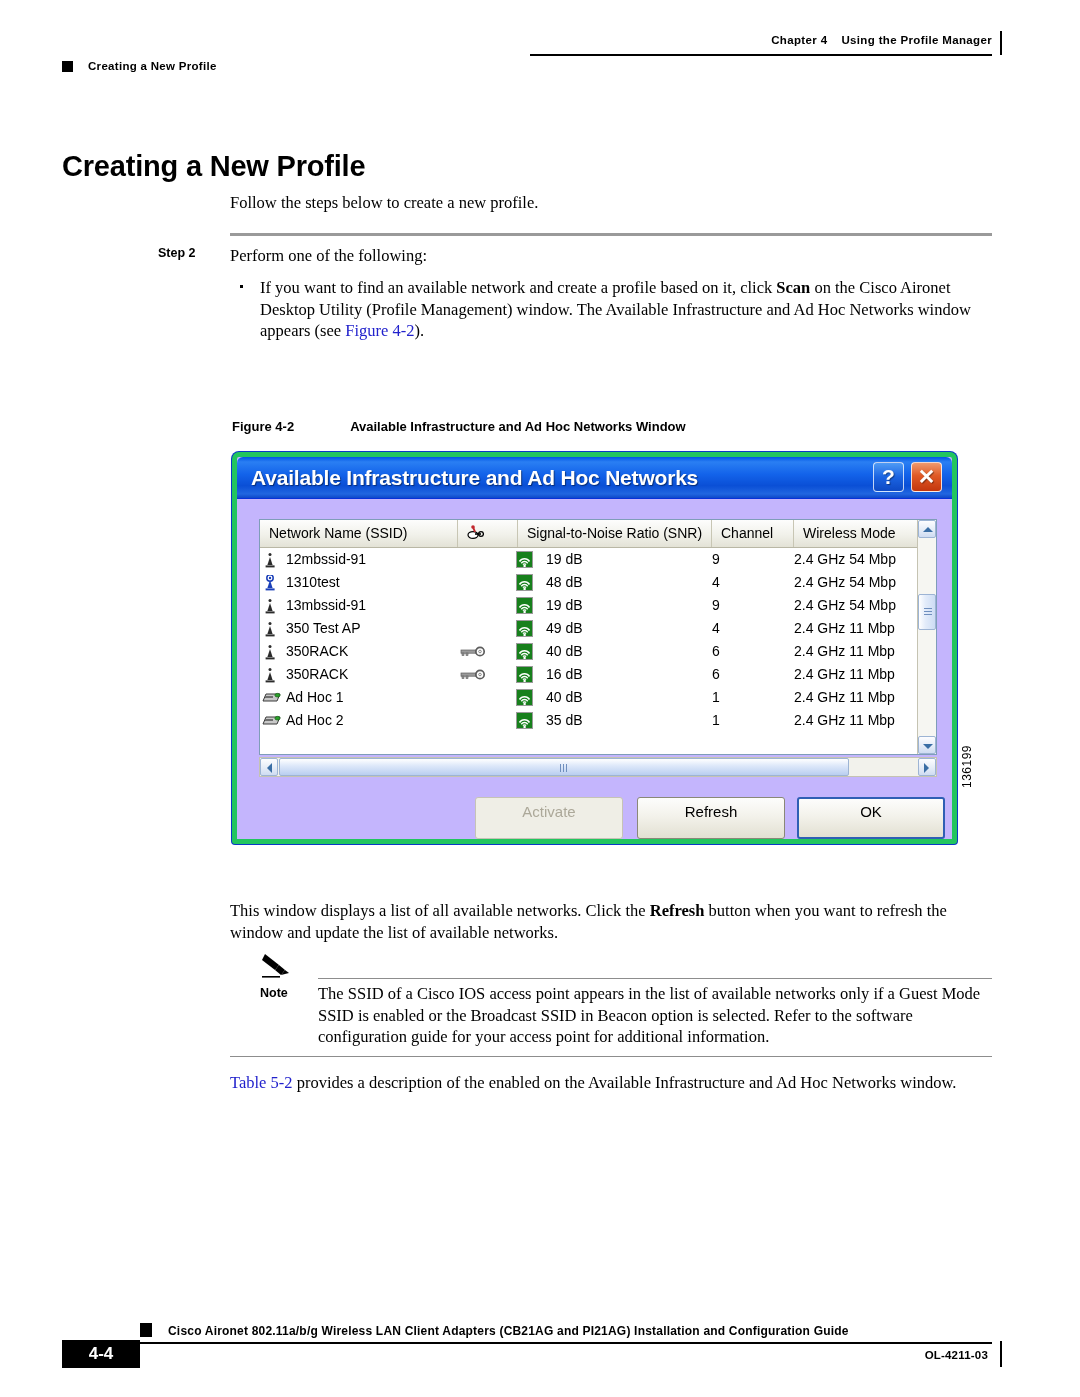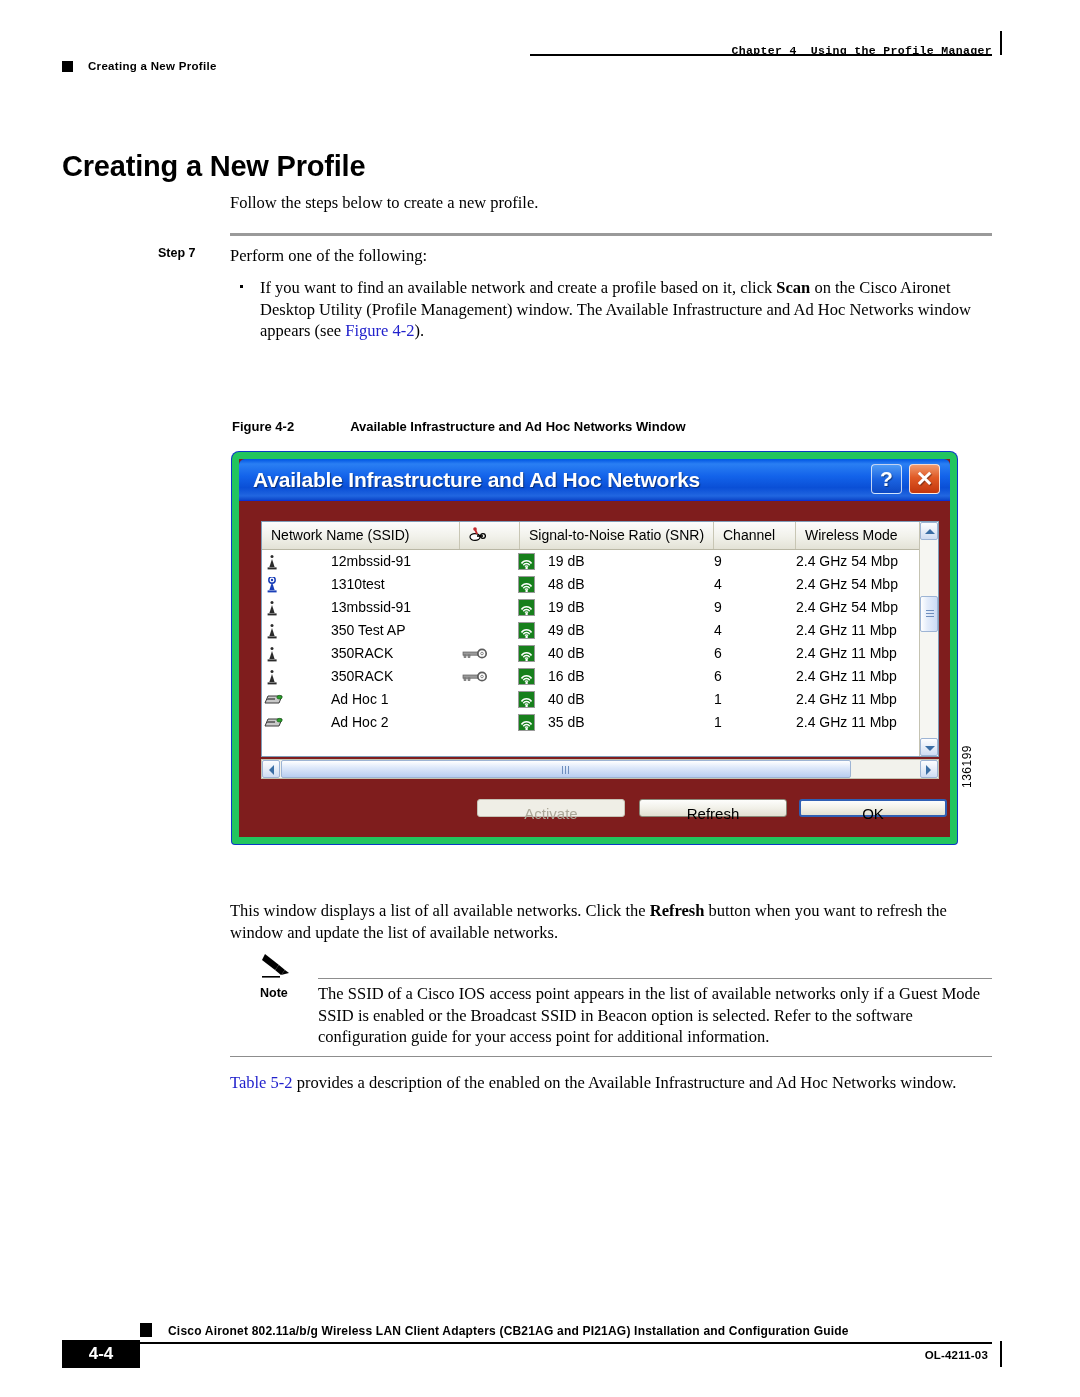--- a/index.html
+++ b/index.html
@@ -8,22 +8,22 @@
     background:#ffffff;
     font-family:"Liberation Serif", serif;
     color:#000;
     position:relative;
     overflow:hidden;
   }
 
   
   .page-header { position:absolute; top:32px; left:0; width:1080px; height:60px; }
   .hdr-right {
-    position:absolute; right:88px; top:12px;
-    font-family:Liberation Mono, monospace;
+    position:absolute; right:88px; top:2px;
+    font-family:Liberation Sans, sans-serif;
     font-size:11.5px; font-weight:bold; letter-spacing:.35px;
     white-space:nowrap;
   }
   .hdr-right .chap { margin-right:14px; }
   .hdr-rule {
     position:absolute; right:78px; top:-1px; width:2px; height:24px; background:#000;
   }
   .hdr-line {
     position:absolute; left:530px; right:88px; top:22px; height:1.6px; background:#000;
   }
@@ -72,22 +72,22 @@
     position:absolute; left:232px; top:419px;
     font-family:"Liberation Sans", sans-serif;
     font-size:13px; font-weight:bold; 
     white-space:nowrap;
   }
   .fig-cap .num { margin-right:56px; }
 
   
   .dlg {
     position:absolute; left:232px; top:452px; width:725px; height:392px;
-    background:#7f1d1d;
-    border:7px solid #22c55e;
+    background:#c4b5fd;
+    border:5px solid #22c55e;
     border-radius:7px 7px 3px 3px;
     box-sizing:border-box;
     box-shadow:0 0 0 1px #0b37c6;
     text-decoration:underline;
   }
   .dlg-titlebar {
     position:absolute; left:0; top:0; right:0; height:42px;
     border-radius:6px 6px 0 0;
     background:linear-gradient(180deg,#0054e3 0%,#2a7ff3 12%,#1363ea 42%,#0a4fd6 70%,#2166e0 90%,#0d47c9 100%);
     box-sizing:border-box;
@@ -142,21 +142,21 @@
     border-right:1px solid #c8c6b4;
     box-sizing:border-box;
     padding-left:9px;
   }
   .lv-body { position:relative; height:206px; overflow:hidden; }
   .row {
     position:relative; height:23px; line-height:23px;
     font-family:"Liberation Sans", sans-serif;
     font-size:14px; white-space:nowrap;
   }
-  .c-ssid  { position:absolute; left:26px;margin-left:43px; }
+  .c-ssid  { position:absolute; left:26px; }
   .c-sec   { position:absolute; left:198px; top:0; width:30px; height:23px; }
   .c-snr   { position:absolute; left:286px; }
   .c-chan  { position:absolute; left:452px; text-align:left; }
   .c-mode  { position:absolute; left:534px; }
 
   
   .ico-ap {
     position:absolute; left:4px; top:4px; width:15px; height:16px;
   }
   .ico-adhoc {
@@ -214,21 +214,21 @@
   .hsb-thumb {
     position:absolute; left:19px; top:0; width:570px; height:18px;
     background:linear-gradient(180deg,#ffffff 0%,#dfe9fa 40%,#b9cef0 100%);
     border:1px solid #9db4d4; box-sizing:border-box; border-radius:2px;
   }
   .hsb-grip { position:absolute; left:50%; top:5px; margin-left:-4px; width:1px; height:8px;
               background:#6f8fbe; box-shadow:3px 0 0 #6f8fbe, 6px 0 0 #6f8fbe; }
 
   
   .btn {
-    position:absolute; top:340px; height:18px;
+    position:absolute; top:340px; height:42px;
     font-family:"Liberation Sans", sans-serif;
     font-size:15px; text-align:center; line-height:28px;
     box-sizing:border-box; border-radius:3px;
     background:linear-gradient(180deg,#fdfdfc 0%,#f3f2eb 45%,#e2e0d2 100%);
     border:1px solid #8a8878;
     color:#000;
   }
   .btn.disabled { color:#aca899; border-color:#c6c3b6; background:#efeee6; }
   .btn.default {
     border:2px solid #2f5fb4;
@@ -303,21 +303,21 @@
   <div class="hdr-left">Creating a New Profile</div>
 </div>
 
 <h1 class="h1">Creating a New Profile</h1>
 
 <div class="body-col intro">
   <p class="tx">Follow the steps below to create a new profile.</p>
 </div>
 
 <div class="step-rule"></div>
-<div class="step-label">Step 7</div>
+<div class="step-label">Step 2</div>
 <div class="body-col step-text">
   <p class="tx">Perform one of the following:</p>
 </div>
 
 <div class="bullets">
   <div class="bullet">
     <span class="dot"></span>
     <p class="tx"><span>If you want to find an available network and create a profile based on it, click </span><span class="bold">Scan</span><span> on the Cisco Aironet Desktop Utility (Profile Management) window. The Available Infrastructure and Ad Hoc Networks window appears (see </span><span class="xref">Figure 4-2</span><span>).</span></p>
   </div>
 </div>

